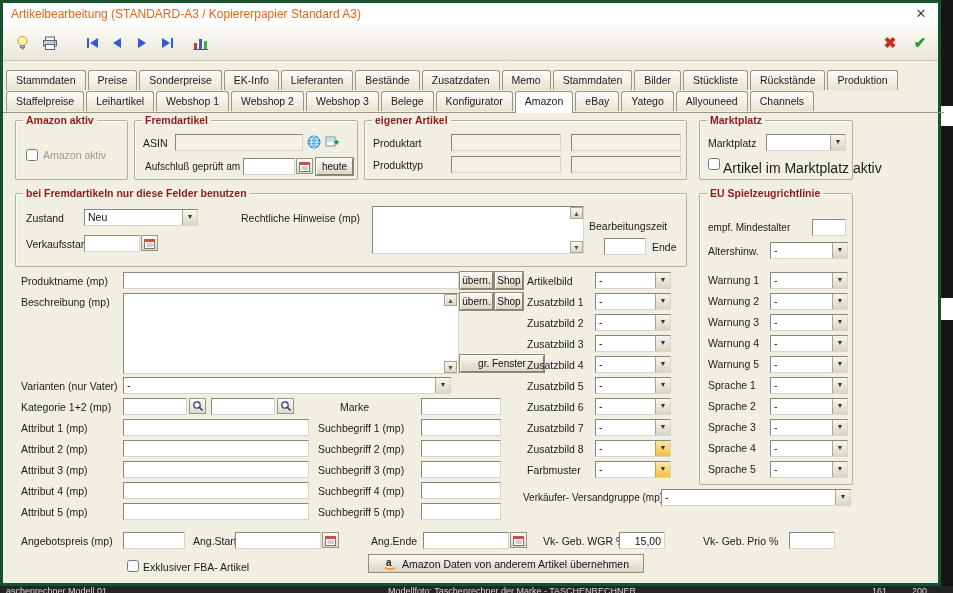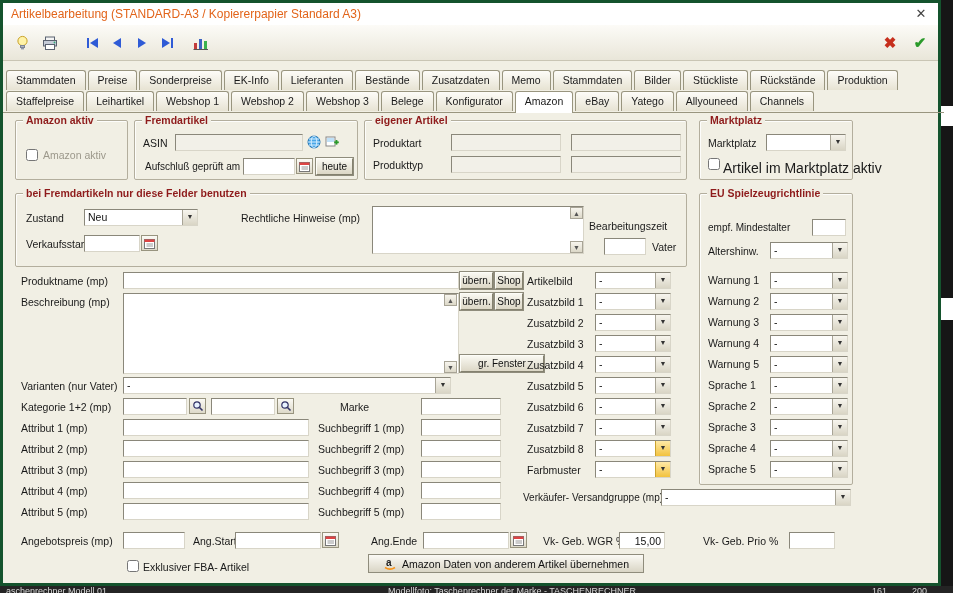--- a/index.html
+++ b/index.html
@@ -230,21 +230,21 @@
           <line x1="2.5" y1="6" x2="9" y2="6" stroke="#999"></line>
           <line x1="2.5" y1="8" x2="9" y2="8" stroke="#999"></line>
         </svg>
     </span>
     <span class="lbl" style="left:225px;top:18px;">Rechtliche Hinweise (mp)</span>
     <textarea class="ta" style="left: 356px; top: 12px; width: 212px; height: 48px;"></textarea>
     <span class="sarr" style="left:554px;top:13px;">▲</span>
     <span class="sarr" style="left:554px;top:47px;">▼</span>
     <span class="lbl" style="left:573px;top:26px;">Bearbeitungszeit</span>
     <input class="inp" style="left: 588px; top: 44px; width: 42px;">
-    <span class="lbl" style="left:636px;top:47px;">Vater</span>
+    <span class="lbl" style="left:636px;top:47px;">Ende</span>
   </div>
 
   <div class="gbox" style="left:696px;top:190px;width:154px;height:292px;">
     <span class="legend">EU Spielzeugrichtlinie</span>
     <span class="lbl xs" style="left:8px;top:28px;">empf. Mindestalter</span>
     <input class="inp" style="left: 112px; top: 25px; width: 34px;">
     <span class="lbl" style="left:8px;top:51px;">Altershinw.</span>
     <div class="combo" style="left:70px;top:48px;width:78px;">
       <span class="cval">-</span>
       <span class="cbtn"></span>

